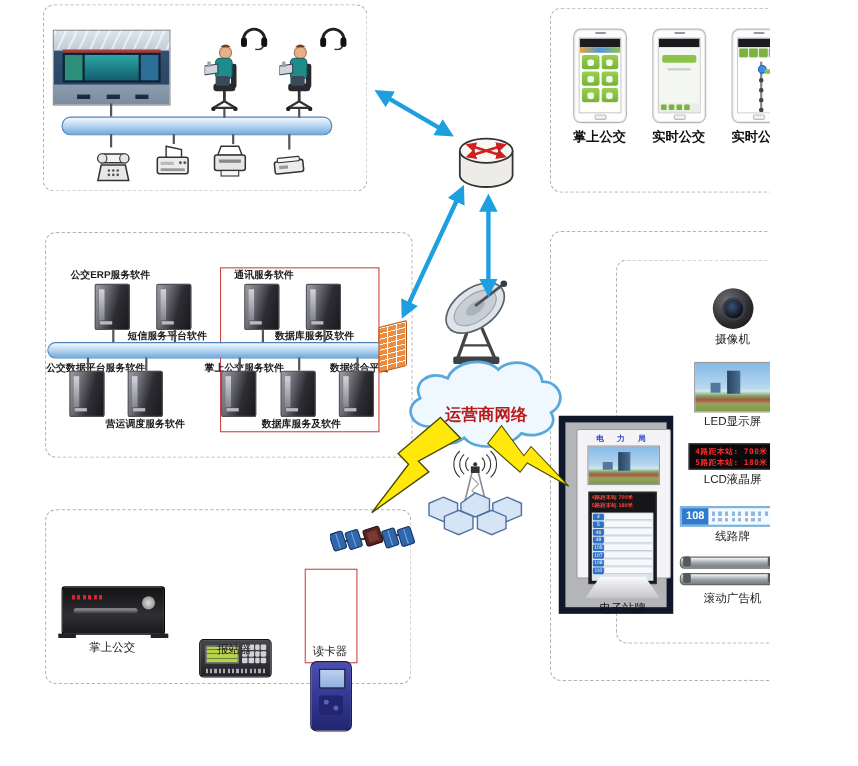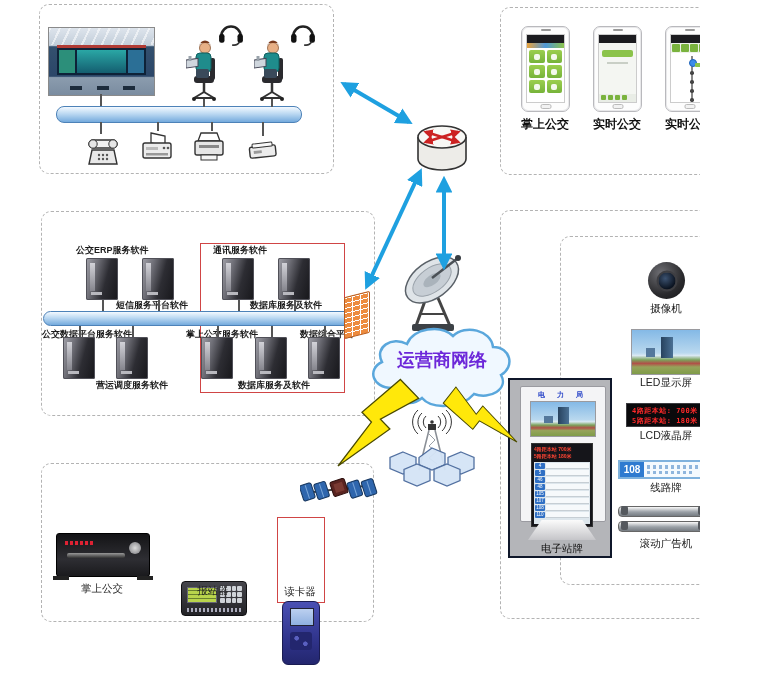--- a/index.html
+++ b/index.html
@@ -76,21 +76,21 @@
   .routesign .num{flex:0 0 24px;background:#2f7bd0;color:#fff;font-weight:bold;font-size:10px;
         display:flex;align-items:center;justify-content:center;}
   .routesign .strip{flex:1;margin:2px 3px;display:flex;flex-direction:column;gap:2px;justify-content:center;}
   .routesign .strip i{display:block;height:3.5px;background:repeating-linear-gradient(90deg,#8fb6dd 0 3px,transparent 3px 6px);}
   .routesign .strip i:last-child{width:70%;}
   .adbox{position:absolute;display:flex;flex-direction:column;gap:4px;}
   .adbar{height:9px;background:linear-gradient(#fafafa,#9aa0a6 55%,#767c82);border:1px solid #666;border-radius:4px;position:relative;}
   .adbar::before,.adbar::after{content:'';position:absolute;top:-1px;width:7px;height:9px;background:#55595e;border-radius:2px;}
   .adbar::before{left:2px;} .adbar::after{right:2px;}
   
-  .kioskbox{position:absolute;left:508px;top:378px;width:104px;height:180px;background:#b4b5b9;border:2px solid #0f172a;box-sizing:border-box;z-index:2;}
+  .kioskbox{position:absolute;left:508px;top:378px;width:104px;height:180px;background:#b4b5b9;border:6px solid #0f172a;box-sizing:border-box;z-index:2;}
   .kbody{position:absolute;left:10px;top:6px;width:84px;height:134px;background:#f4f4f6;border:1px solid #9a9aa0;border-radius:2px;}
   .khead{position:absolute;left:0;right:0;top:3px;text-align:center;font-size:7px;font-weight:bold;color:#2b46c8;letter-spacing:5px;}
   .kscreen{position:absolute;left:10px;top:56px;width:62px;height:84px;background:#15151a;border:1px solid #333;box-sizing:border-box;}
   .kled{position:absolute;left:2px;top:2px;width:56px;height:14px;color:#ff4433;font-size:5px;line-height:7px;font-weight:bold;white-space:nowrap;overflow:hidden;}
   .klist{position:absolute;left:2px;top:18px;width:56px;height:62px;background:#dde6ec;padding:1px;box-sizing:border-box;}
   .krow{display:flex;gap:1px;margin-bottom:1px;height:6px;}
   .kchip{flex:0 0 10px;background:#2f6fc4;color:#fff;font-size:4.5px;line-height:6px;text-align:center;border-radius:1px;}
   .kbar{flex:1;background:#f6f9fb;border-bottom:1px solid #c6ced4;box-sizing:border-box;}
   .kbase{position:absolute;left:18px;top:140px;width:68px;height:20px;
         background:linear-gradient(#fbfbfb,#c5c5c9);clip-path:polygon(20% 0,80% 0,100% 100%,0 100%);}
@@ -109,21 +109,21 @@
   .ann .keys{position:absolute;right:4px;top:4px;width:22px;height:17px;display:grid;grid-template-columns:repeat(4,1fr);gap:1px;}
   .ann .keys i{background:#cfd3d8;border-radius:1px;}
   .ann .strip{position:absolute;left:5px;bottom:3px;width:54px;height:4px;background:repeating-linear-gradient(90deg,#aab 0 2px,transparent 2px 4px);}
   .rdr{width:36px;height:62px;background:linear-gradient(#4a50b4,#30348c 60%,#23266e);border:1px solid #1a1c52;border-radius:6px;position:relative;}
   .rdr .scrn{position:absolute;left:7px;top:6px;width:22px;height:16px;background:linear-gradient(#bcd0f0,#8fb0e0);border:1px solid #223;}
   .rdr .pad{position:absolute;left:7px;top:30px;width:22px;height:18px;background:#23266e;border-radius:3px;
         background-image:radial-gradient(circle at 30% 35%,#5a60c0 2px,transparent 2.5px),radial-gradient(circle at 70% 65%,#5a60c0 2px,transparent 2.5px);}
   .title-pill{position:absolute;left:269px;top:657px;width:233px;height:34px;background:#ededed;border-radius:17px;
         display:flex;align-items:center;justify-content:center;font-size:13px;color:#8a8a8a;letter-spacing:10px;padding-left:10px;box-sizing:border-box;}
   .overlay{position:absolute;left:0;top:0;z-index:5;pointer-events:none;}
-  .cloudtxt{position:absolute;left:384px;top:348px;width:116px;text-align:center;font-size:18px;font-weight:bold;color:#6d28d9;z-index:3;}
+  .cloudtxt{position:absolute;left:384px;top:368px;width:116px;text-align:center;font-size:15px;font-weight:bold;color:#b91c1c;z-index:3;}
 </style>
 </head>
 <body>
 
 <div id="canvas">
 
   <div class="dashed" style="left:39px;top:4px;width:293px;height:168px;"></div>
   <div class="dashed" style="left:500px;top:7px;width:240px;height:166px;"></div>
   <div class="dashed" style="left:41px;top:211px;width:332px;height:203px;"></div>
   <div class="dashed" style="left:41px;top:463px;width:331px;height:157px;"></div>
@@ -294,21 +294,21 @@
       </div>
       </div>
     <div class="hbtn"></div>
   </div>
   <div class="plbl" style="left:514px;top:116px;width:62px;">掌上公交</div>
   <div class="plbl" style="left:586px;top:116px;width:62px;">实时公交</div>
   <div class="plbl" style="left:658px;top:116px;width:62px;">实时公交</div>
 
   <div class="redbox" style="left:200px;top:243px;width:143px;height:148px;"></div>
 
-  <div class="slbl" style="left:64px;top:244px;margin-left:12px;">公交ERP服务软件</div>
+  <div class="slbl" style="left:64px;top:244px;">公交ERP服务软件</div>
   <div class="slbl" style="left:213px;top:244px;">通讯服务软件</div>
   <div class="slbl" style="left:116px;top:299px;">短信服务平台软件</div>
   <div class="slbl" style="left:250px;top:299px;font-family:Liberation Serif, serif;">数据库服务及软件</div>
   <div class="slbl" style="left:42px;top:328px;">公交数据平台服务软件</div>
   <div class="slbl" style="left:186px;top:328px;">掌上公交服务软件</div>
   <div class="slbl" style="left:300px;top:328px;">数据综合平台</div>
   <div class="slbl" style="left:96px;top:379px;">营运调度服务软件</div>
   <div class="slbl" style="left:238px;top:379px;">数据库服务及软件</div>
 
   <div class="server" style="left:86px;top:258px;"></div>

